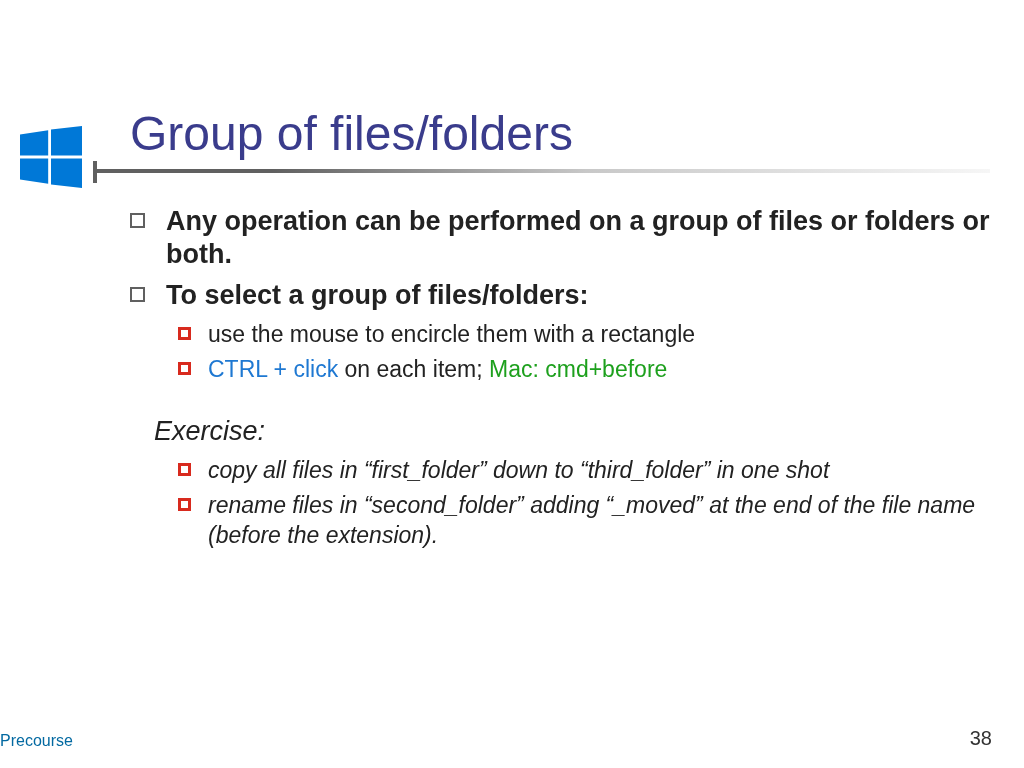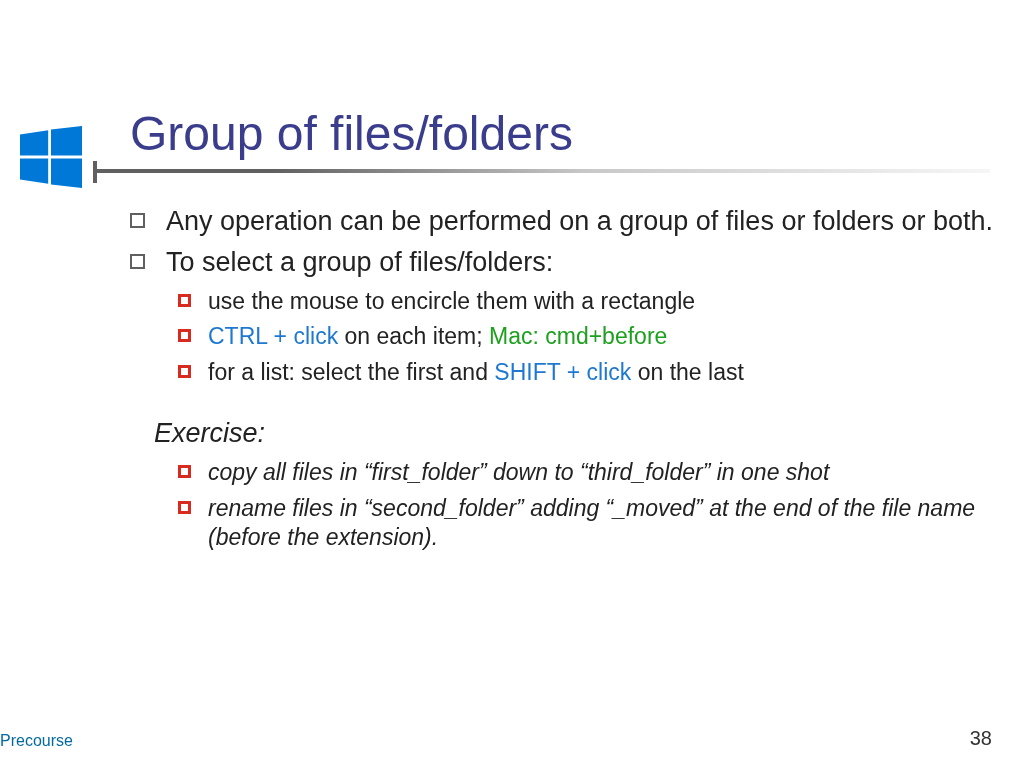--- a/index.html
+++ b/index.html
@@ -57,20 +57,21 @@
     margin-right: 30px;
     margin-top: 22px;
     font-size: 27px;
     color: #222;
     line-height: 1.22;
   }
   .bullet-l1 {
     position: relative;
     padding-left: 36px;
     margin-bottom: 8px;
+    font-weight: bold;
   }
   .box-hollow {
     position: absolute;
     left: 0;
     top: 8px;
     width: 15px;
     height: 15px;
     border: 2px solid #606060;
     background: transparent;
   }
@@ -164,24 +165,20 @@
 
   <div class="sublist">
     <div class="bullet-l2">
       <span class="box-red"></span>
       <span>use the mouse to encircle them with a rectangle</span>
     </div>
     <div class="bullet-l2">
       <span class="box-red"></span>
       <span class="blue">CTRL + click</span><span> on each item; </span><span class="green">Mac: cmd+before</span>
     </div>
-    <div class="bullet-l2">
-      <span class="box-red"></span>
-      <span>for a list: select the first and </span><span class="blue">SHIFT + click</span><span> on the last</span>
-    </div>
   </div>
 
   <div class="exercise-heading">Exercise:</div>
 
   <div class="exercise-list">
     <div class="exercise-item">
       <span class="box-red"></span>
       <span>copy all files in “first_folder” down to “third_folder” in one shot</span>
     </div>
     <div class="exercise-item">

